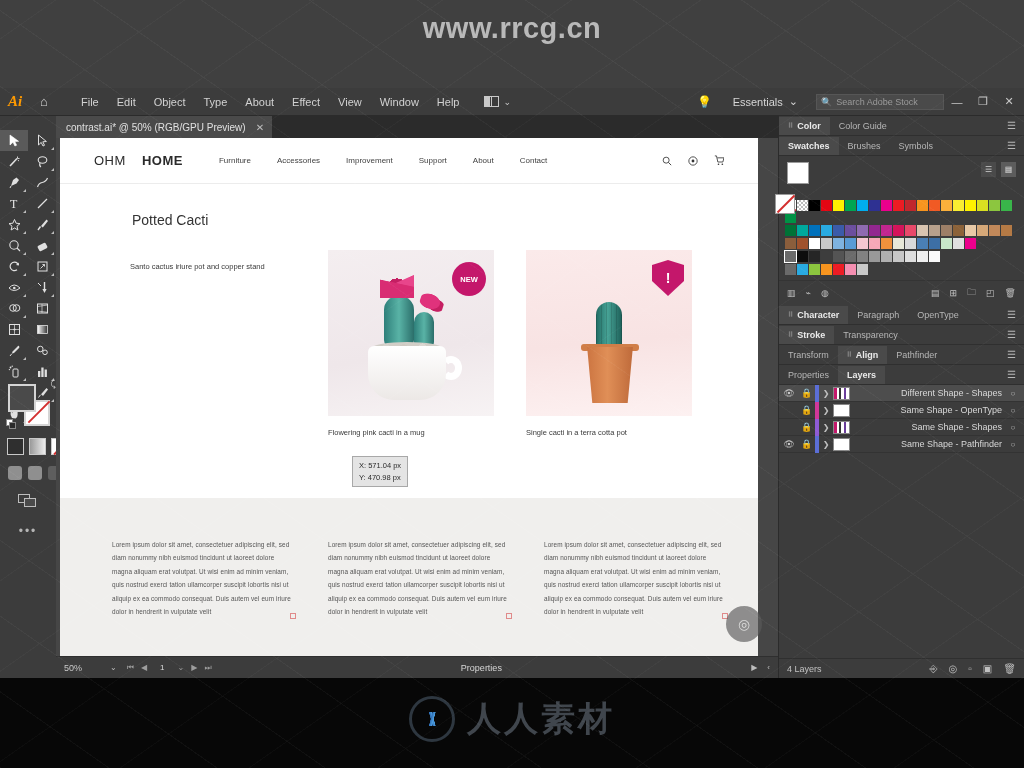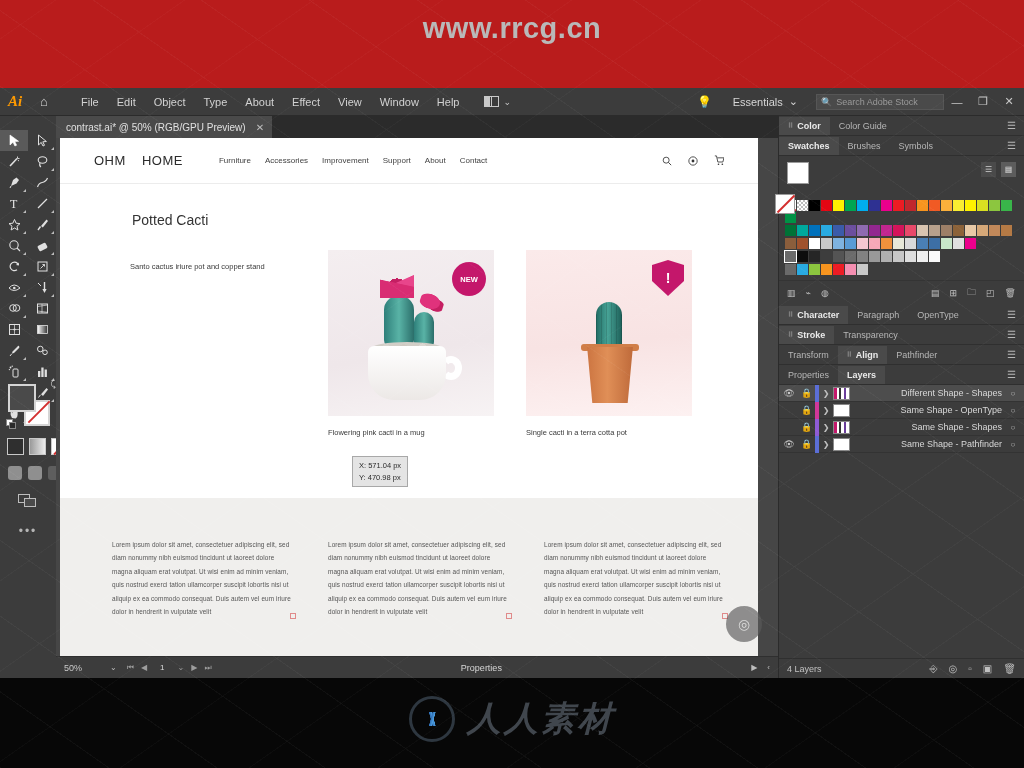--- a/index.html
+++ b/index.html
@@ -7,34 +7,34 @@
     width: 1024px; height: 768px;
     background: #000;
     font-family: "Liberation Sans", sans-serif;
     overflow: hidden;
   }
   #root { position: relative; width: 1024px; height: 768px; background: #000; }
 
   
   .wm-top {
     position: absolute; left: 0; top: 0; width: 1024px; height: 88px;
-    background: #b91c1c; overflow: hidden; padding-left: 12px;
+    background: #404040; overflow: hidden; padding-left: 12px;
   }
   .wm-top-text {
     position: absolute; left: 0; top: 12px; width: 1024px;
     text-align: center; font-size: 29px; font-weight: bold;
     color: #b9b9b9; letter-spacing: .5px;
   }
   .wm-bot {
     position: absolute; left: 0; top: 678px; width: 1024px; height: 90px;
     background: #070707; overflow: hidden;
   }
   .wm-bot-inner {
     position: absolute; left: 0; top: 18px; width: 1024px;
-    display: flex; align-items: center; justify-content: center; gap: 12px; font-style: italic;
+    display: flex; align-items: center; justify-content: center; gap: 12px;
   }
   .wm-logo {
     width: 46px; height: 46px; border-radius: 50%;
     border: 3px solid #2e3740; position: relative;
   }
   .wm-logo::after {
     content: ""; position: absolute; left: 9px; top: 13px;
     width: 22px; height: 14px;
     background:
       linear-gradient(105deg, transparent 44%, #2f6fb5 46%, #4d9ee0 56%, transparent 58%),
@@ -203,22 +203,22 @@
     position: absolute; left: 4px; top: 0; width: 698px; height: 518px;
     background: #fff; overflow: hidden;
   }
 
   
   .site-nav {
     height: 46px; display: flex; align-items: center; padding: 0 34px;
     border-bottom: 1px solid #ececec;
   }
   .brand { font-size: 13px; color: #2b2b2b; letter-spacing: .5px; }
-  .brand b { font-weight: normal; padding-left: 12px; }
-  .nav-links { display: flex; gap: 14px; margin-left: 36px; }
+  .brand b { font-weight: bold; padding-left: 12px; }
+  .nav-links { display: flex; gap: 26px; margin-left: 36px; }
   .nav-links span { font-size: 8px; color: #3f3f3f; }
   .nav-icons { margin-left: auto; display: flex; gap: 16px; align-items: center; color: #333; }
 
   .section-title {
     padding: 28px 0 0 72px; font-size: 14px; color: #333; font-weight: normal;
   }
   .cards {
     display: flex; gap: 32px; padding: 22px 0 0 70px;
   }
   .card { width: 166px; position: relative; }

